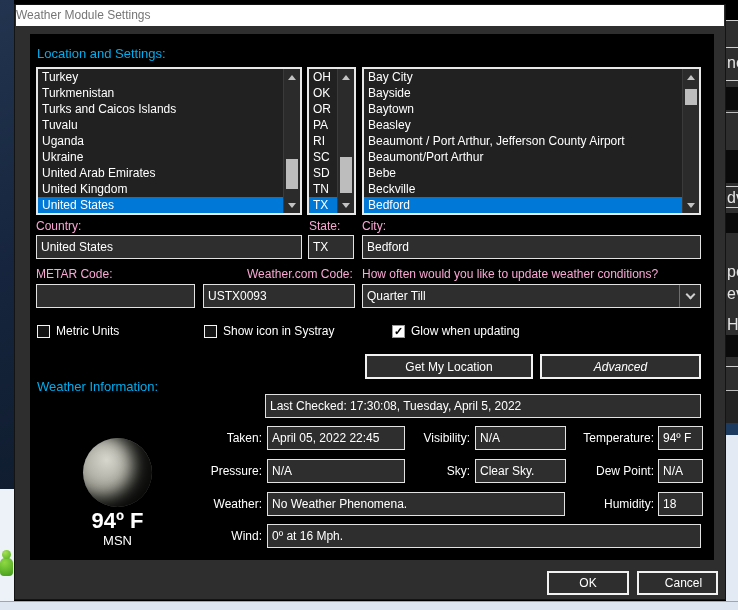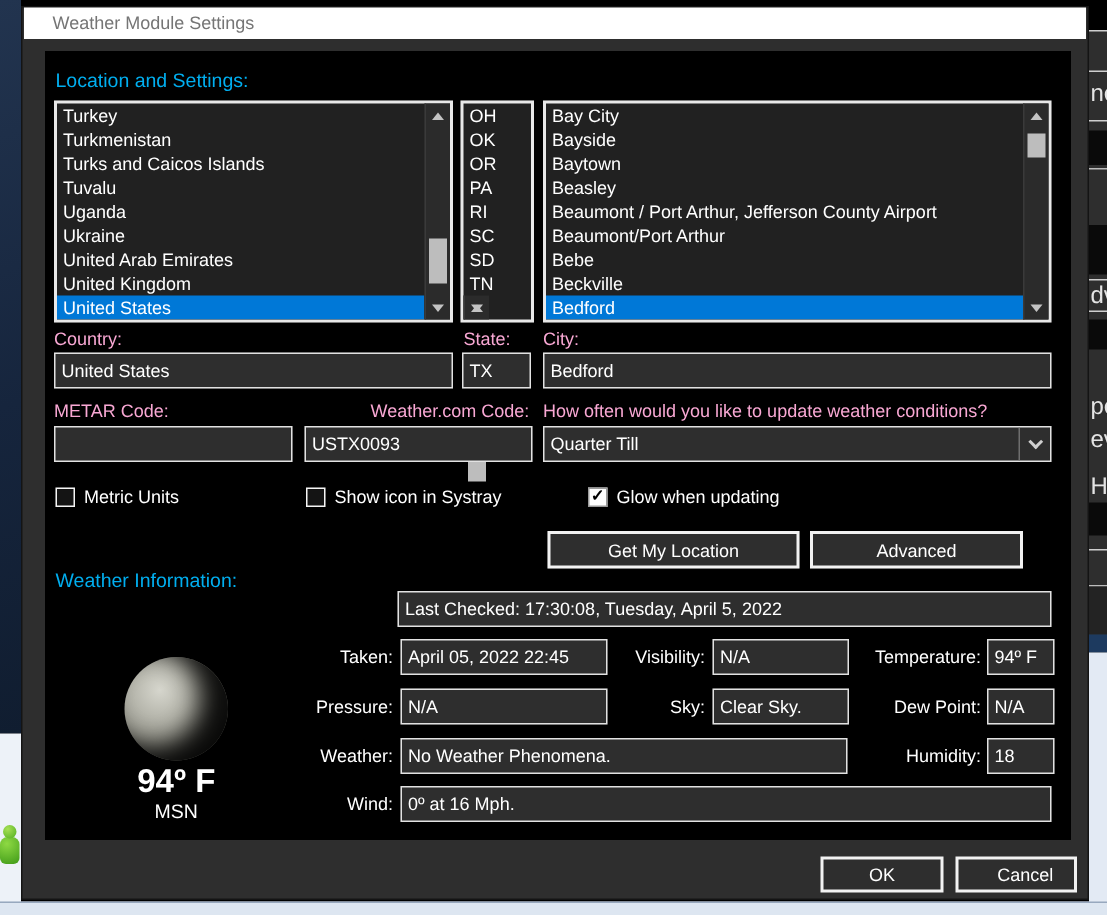--- a/index.html
+++ b/index.html
@@ -14,21 +14,21 @@
   .green-icon-head{ left:2px; top:550px; width:9px; height:9px; border-radius:50%; background:radial-gradient(circle at 35% 30%,#a6e055,#4fae1f); }
   .green-icon-body{ left:0px; top:558px; width:13px; height:18px; border-radius:5px 5px 4px 4px; background:radial-gradient(circle at 35% 25%,#8ed943,#3f9a18); }
   .bottom-strip   { left:0; top:601px; width:738px; height:9px; background:#dde6f1; border-top:1px solid #97a8be; }
 
   .bg-right { left:726px; top:0; width:12px; height:610px; background:#2e2e2e; overflow:hidden; }
   .bg-right .seg { position:absolute; left:0; width:12px; }
   .frag { position:absolute; left:1px; color:#e4e4e4; font-size:16px; white-space:nowrap; }
 
   
   .dialog-frame { left:14px; top:4px; width:712px; height:596px; background:#2e2e2e; border:1px solid #141414; }
-  .titlebar { left:16px; top:5px; width:708px; height:21px; background:#ffffff; color:#757575; font-size:12px; line-height:21px; padding-left:19px; }
+  .titlebar { left:16px; top:5px; width:708px; height:21px; background:#ffffff; color:#757575; font-size:12px; line-height:21px; }
   .panel { left:30px; top:34px; width:684px; height:526px; background:#000; }
 
   .cyan { color:#00aeef; font-size:13px; }
   .lbl  { color:#f9a8d4; font-size:12px; white-space:nowrap; }
   .rlbl { color:#fff; font-size:12px; text-align:right; white-space:nowrap; }
 
   
   .listbox { background:#212121; border:2px solid #e8e8e8; display:flex; color:#fff; font-size:12px; }
   .items { flex:1; overflow:hidden; }
   .item { height:16px; line-height:16px; padding-left:4px; white-space:nowrap; }
@@ -124,21 +124,21 @@
         </div>
       <div class="track">
           <div class="thumb" style="top:74px;height:30px;"></div>
         </div>
       <div class="arr down">
           <span class="tri down"></span>
         </div>
     </div>
   </div>
 
-  <div class="abs listbox" style="left:307px;top:67px;width:49px;height:148px;flex-direction:column;">
+  <div class="abs listbox" style="left:307px;top:67px;width:49px;height:148px;">
     <div class="items">
         <div class="item">OH</div>
         <div class="item">OK</div>
         <div class="item">OR</div>
         <div class="item">PA</div>
         <div class="item">RI</div>
         <div class="item">SC</div>
         <div class="item">SD</div>
         <div class="item">TN</div>
         <div class="item selected">TX</div>
@@ -211,21 +211,21 @@
     <span class="cblabel">Show icon in Systray</span>
   </div>
   <div class="abs checkbox checked" style="left:392px;top:324px;">
     <span class="box">
         <span class="mark">✓</span>
       </span>
     <span class="cblabel">Glow when updating</span>
   </div>
 
   <div class="abs btn" style="left:365px;top:354px;width:168px;height:25px;">Get My Location</div>
-  <div class="abs btn" style="left:540px;top:354px;width:142px;height:25px;">Advanced</div>
+  <div class="abs btn" style="left:540px;top:354px;width:161px;height:25px;font-style:italic;">Advanced</div>
 
   <div class="abs cyan" style="left:37px;top:379px;">Weather Information:</div>
 
   <div class="abs input" style="left:265px;top:394px;width:436px;height:24px;">Last Checked: 17:30:08, Tuesday, April 5, 2022</div>
 
   <div class="abs rlbl" style="left:162px;top:431px;width:100px;">Taken:</div>
   <div class="abs input" style="left:267px;top:426px;width:138px;height:24px;">April 05, 2022 22:45</div>
   <div class="abs rlbl" style="left:380px;top:431px;width:90px;">Visibility:</div>
   <div class="abs input" style="left:475px;top:426px;width:91px;height:24px;">N/A</div>
   <div class="abs rlbl" style="left:544px;top:431px;width:110px;">Temperature:</div>

